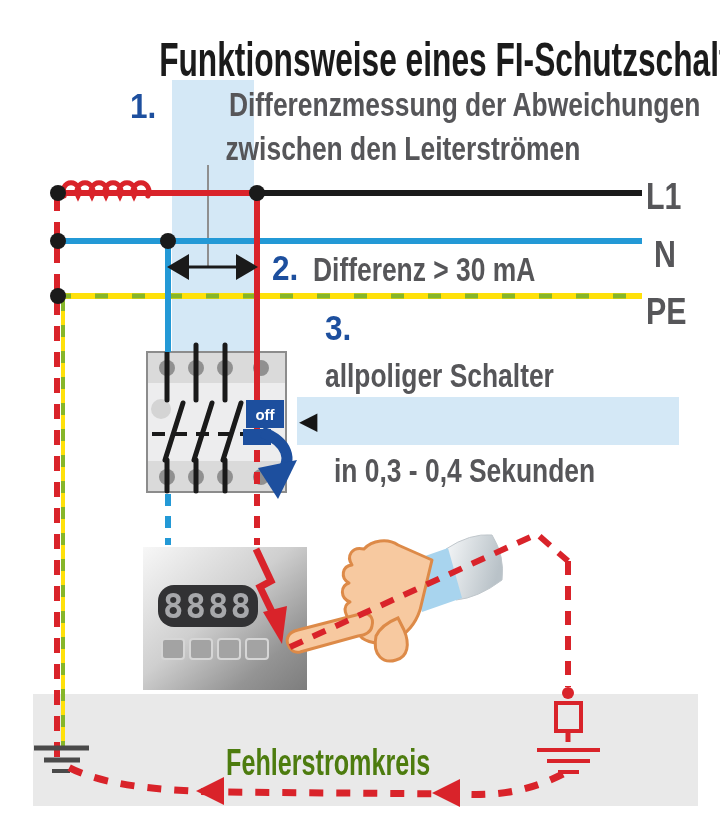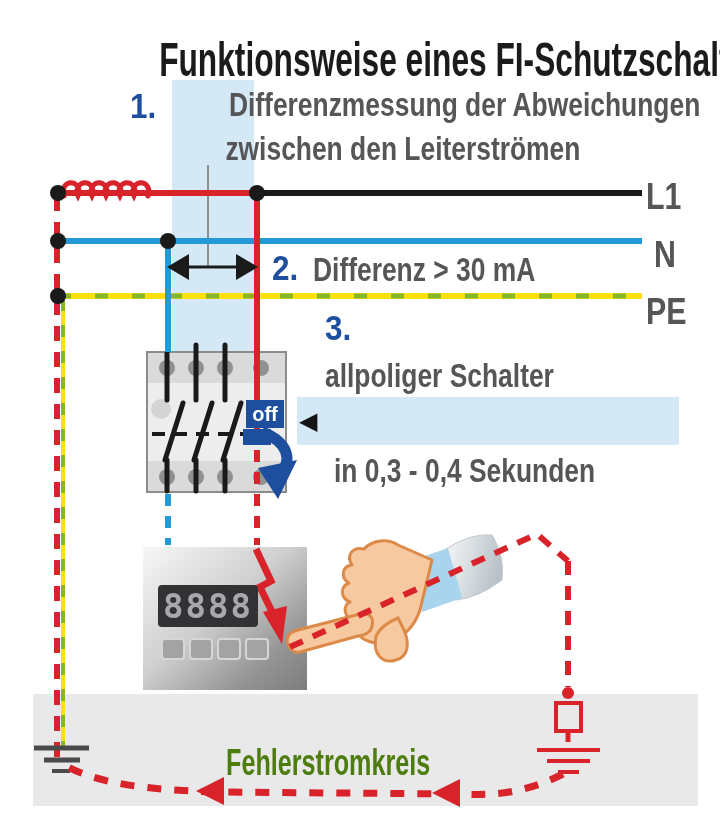--- a/index.html
+++ b/index.html
@@ -11,22 +11,22 @@
   .title .cond{transform:scaleX(0.66);transform-origin:50% 50%;}
   .stepnum{font-size:35px;font-weight:800;color:#1d4f9e;}
   .stepnum .cond{transform:scaleX(0.9);transform-origin:0 50%;}
   .steptext{font-size:33px;font-weight:700;color:#565659;line-height:44px;}
   .steptext .cond{transform:scaleX(0.8);transform-origin:0 50%;}
   .step1-text{left:170px;top:83px;width:465px;text-align:center;}
   .step1-text .cond{transform-origin:50% 50%;}
   .wire-label{font-size:37px;font-weight:700;color:#565659;text-decoration:underline;}
   .wire-label .cond{transform:scaleX(0.82);transform-origin:0 50%;}
   .off-box{left:246px;top:400px;width:38px;height:28px;background:#1d4f9e;color:#fff;
-           font-size:20px;font-weight:700;display:flex;align-items:center;justify-content:center;}
-  .display{left:158px;top:585px;width:100px;height:42px;background:#323234;border-radius:4px;
+           font-size:15px;font-weight:700;display:flex;align-items:center;justify-content:center;}
+  .display{left:158px;top:585px;width:100px;height:42px;background:#323234;border-radius:16px;
            display:flex;align-items:center;justify-content:center;
            font-family:"DejaVu Sans Mono",monospace;font-size:34px;font-weight:700;
            color:#a7a8ab;letter-spacing:2px;}
   .highlight-line{left:297px;top:397px;width:382px;height:48px;background:#d4e8f6;
                   display:flex;align-items:center;}
   .tri-left{font-size:24px;color:#151515;margin:0 6px 0 2px;line-height:1;}
   .fehler{left:158px;top:742px;width:340px;text-align:center;font-size:37px;font-weight:800;color:#4d7c0f;}
   .fehler .cond{transform:scaleX(0.68);transform-origin:50% 50%;}
   svg{position:absolute;left:0;top:0;}
 </style>

